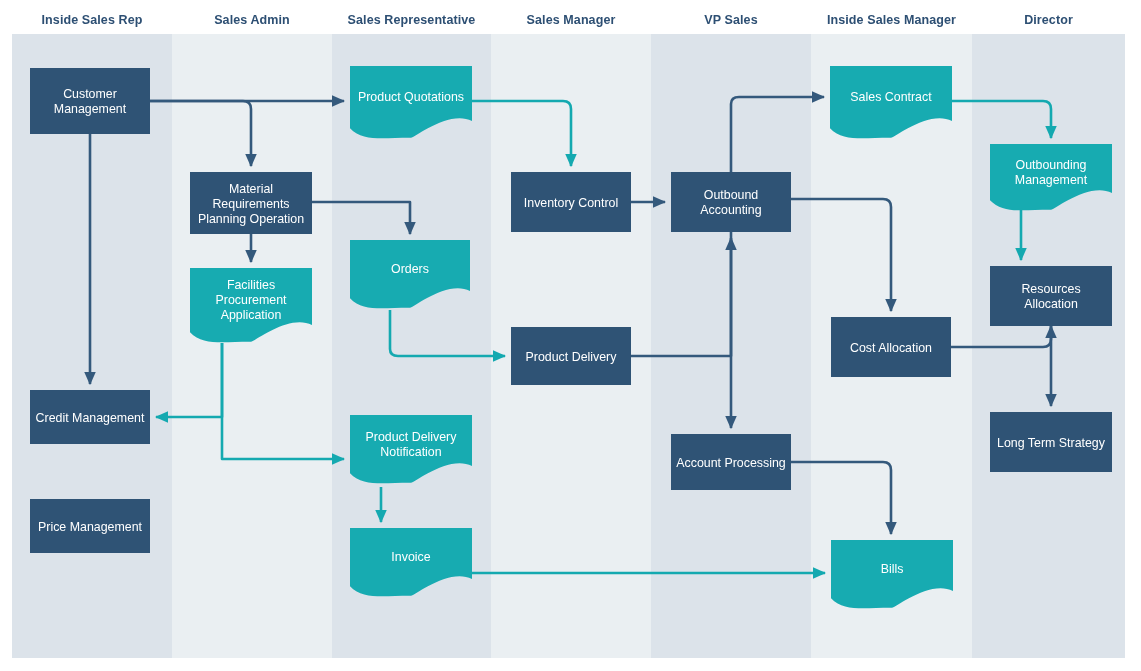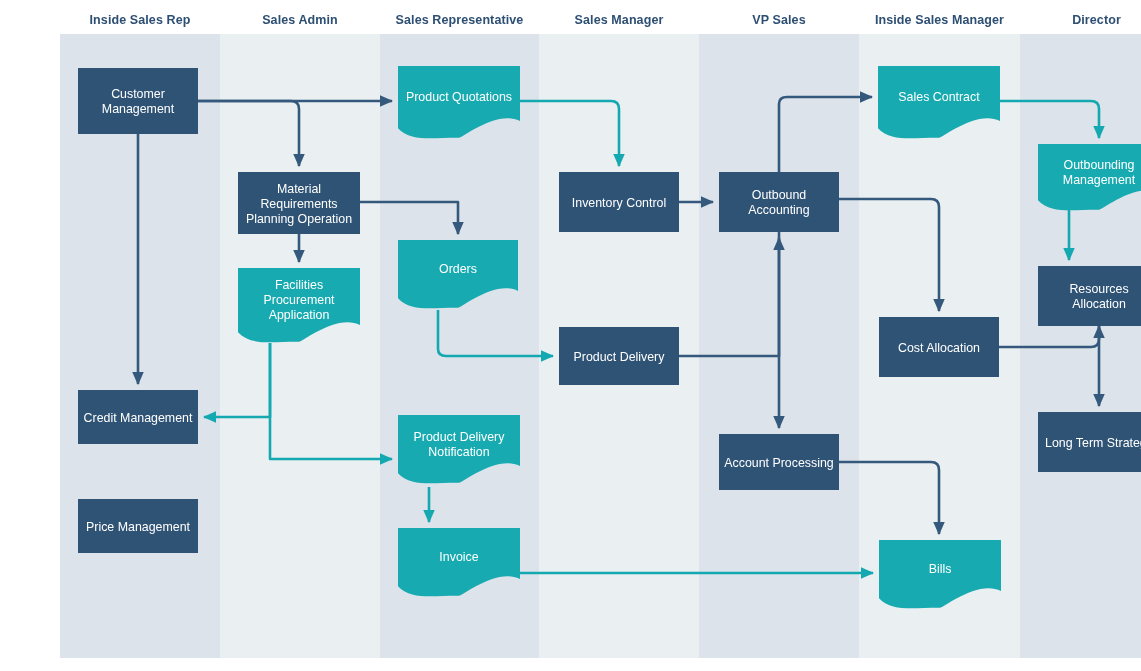--- a/index.html
+++ b/index.html
@@ -10,21 +10,20 @@
   body {
     width: 1141px;
     height: 671px;
     font-family: "Liberation Sans", sans-serif;
     overflow: hidden;
   }
   #diagram-root {
     position: relative;
     width: 996px;
     height: 671px;
-    margin-left: 48px;
   }
   svg.canvas {
     position: absolute;
     top: 0;
     left: 0;
     width: 1141px;
     height: 671px;
     display: block;
   }
   .lane-header-text {

